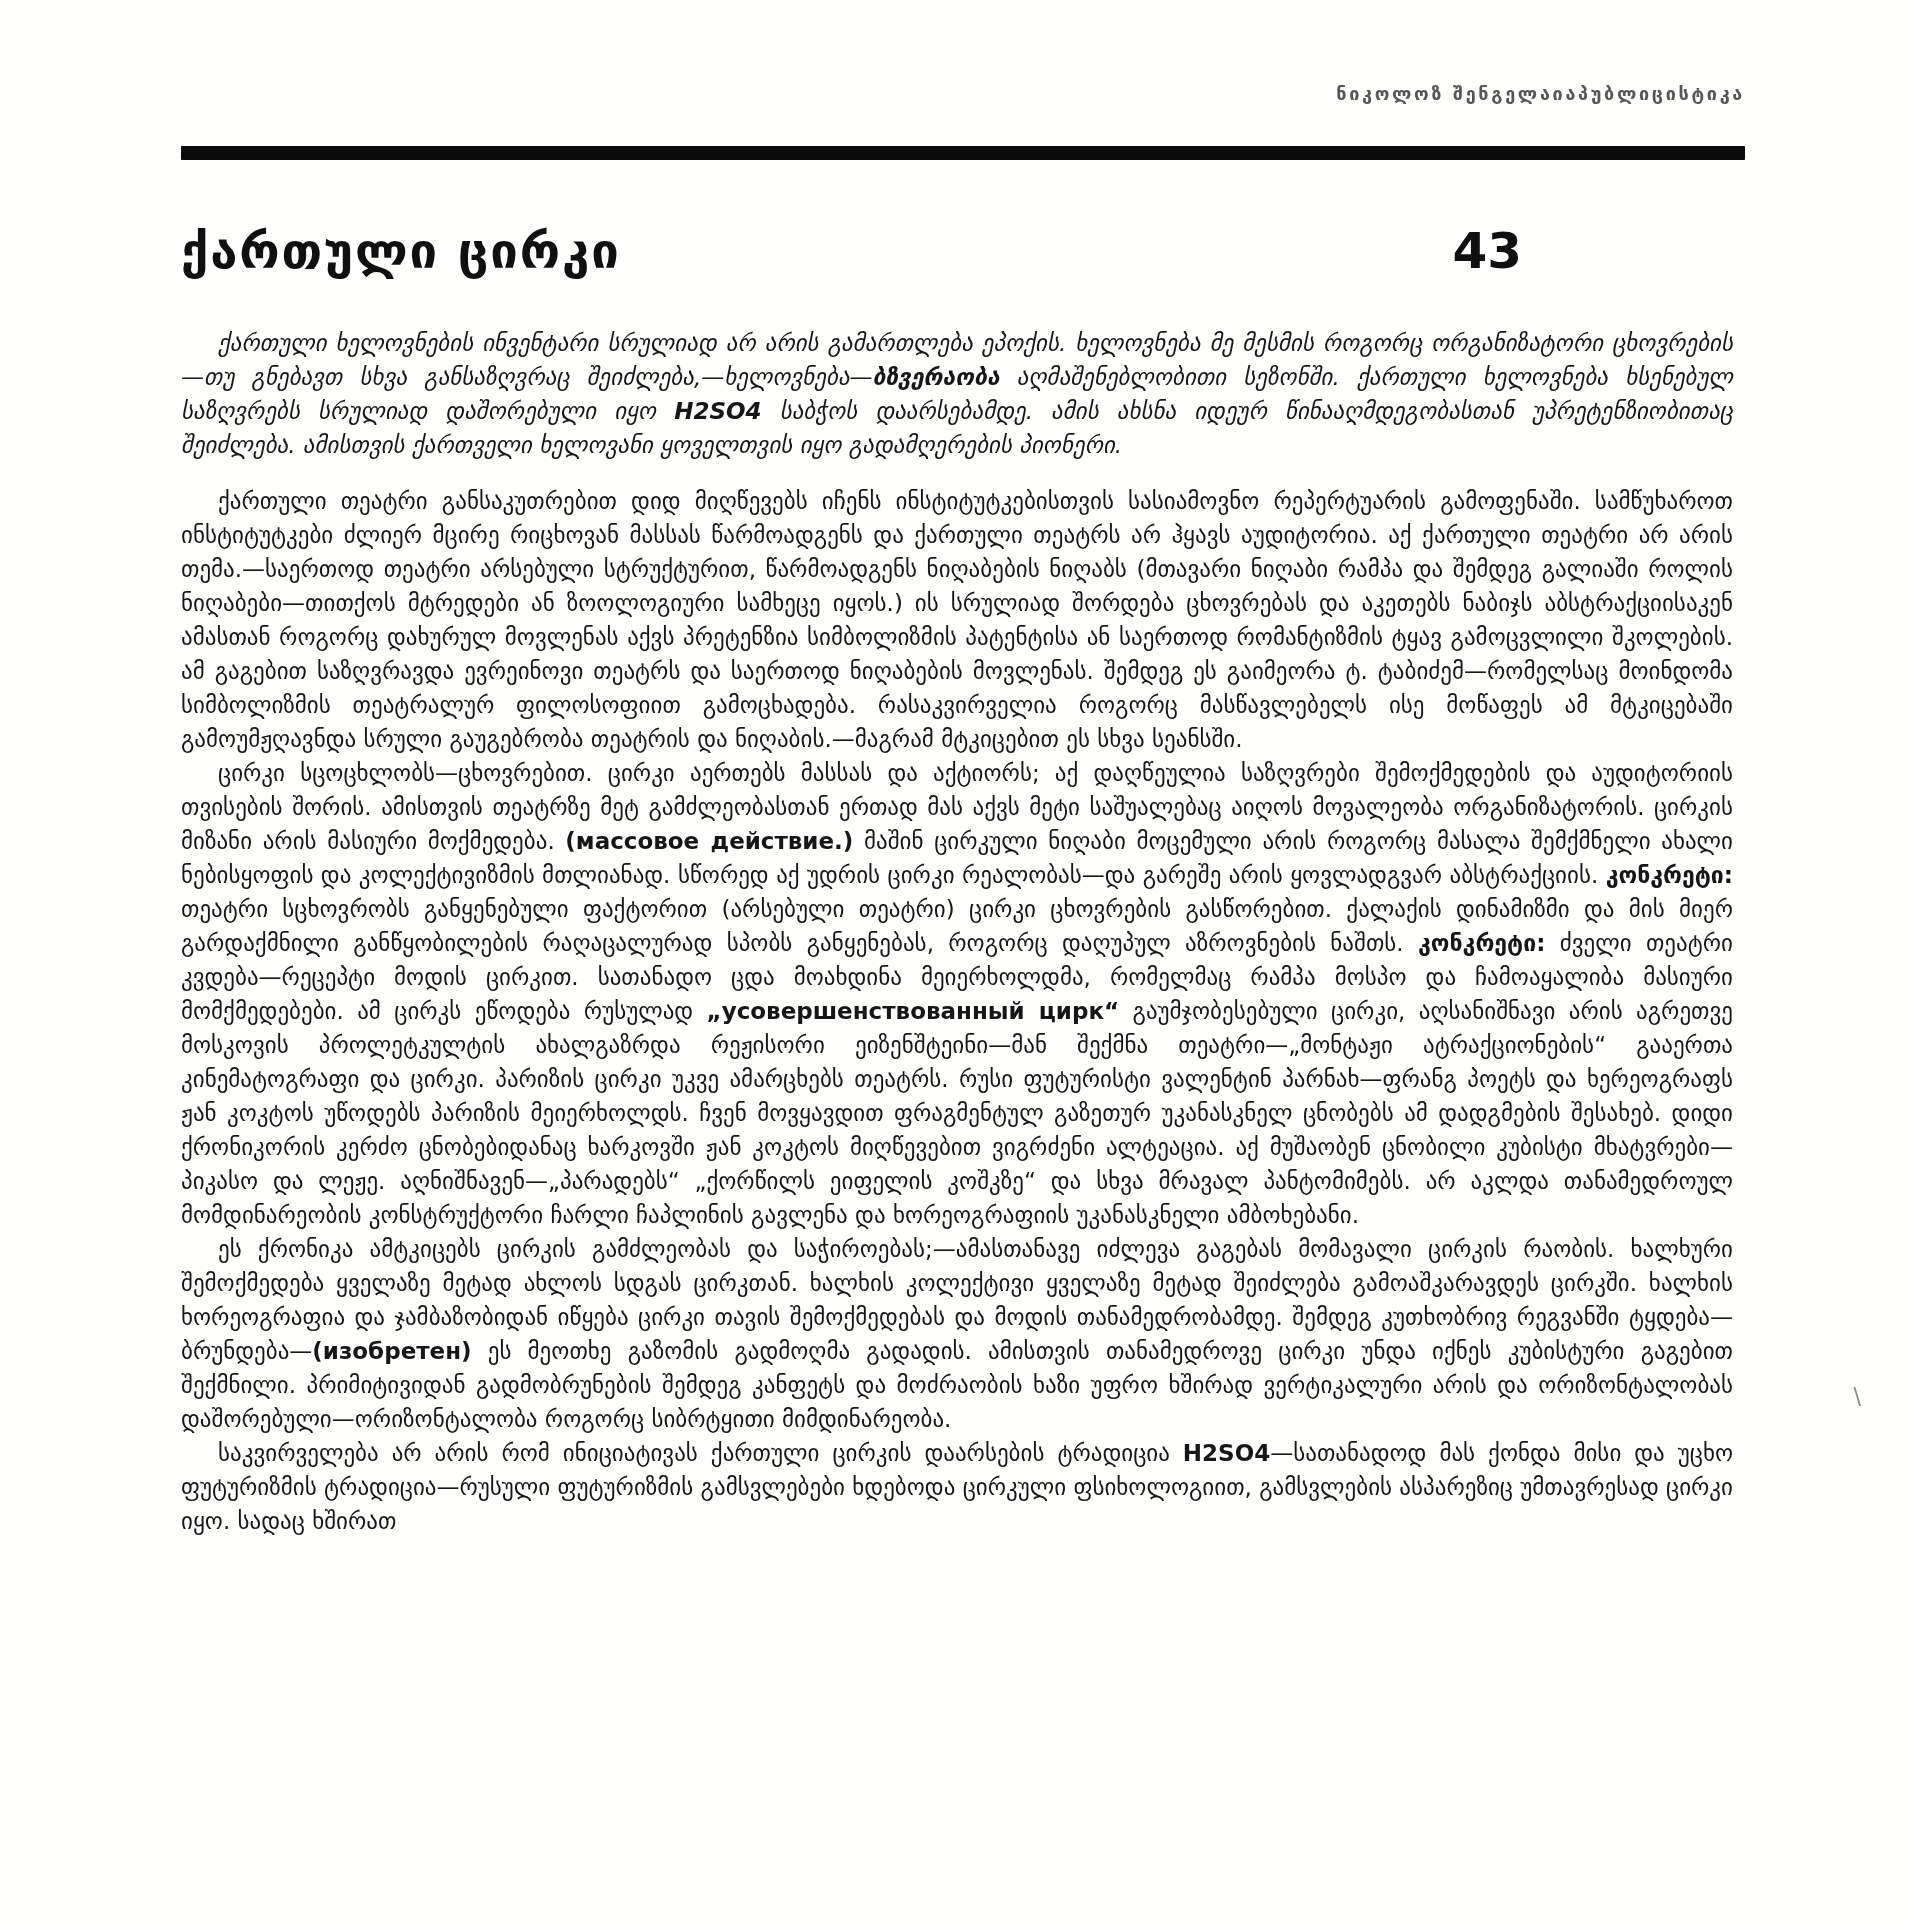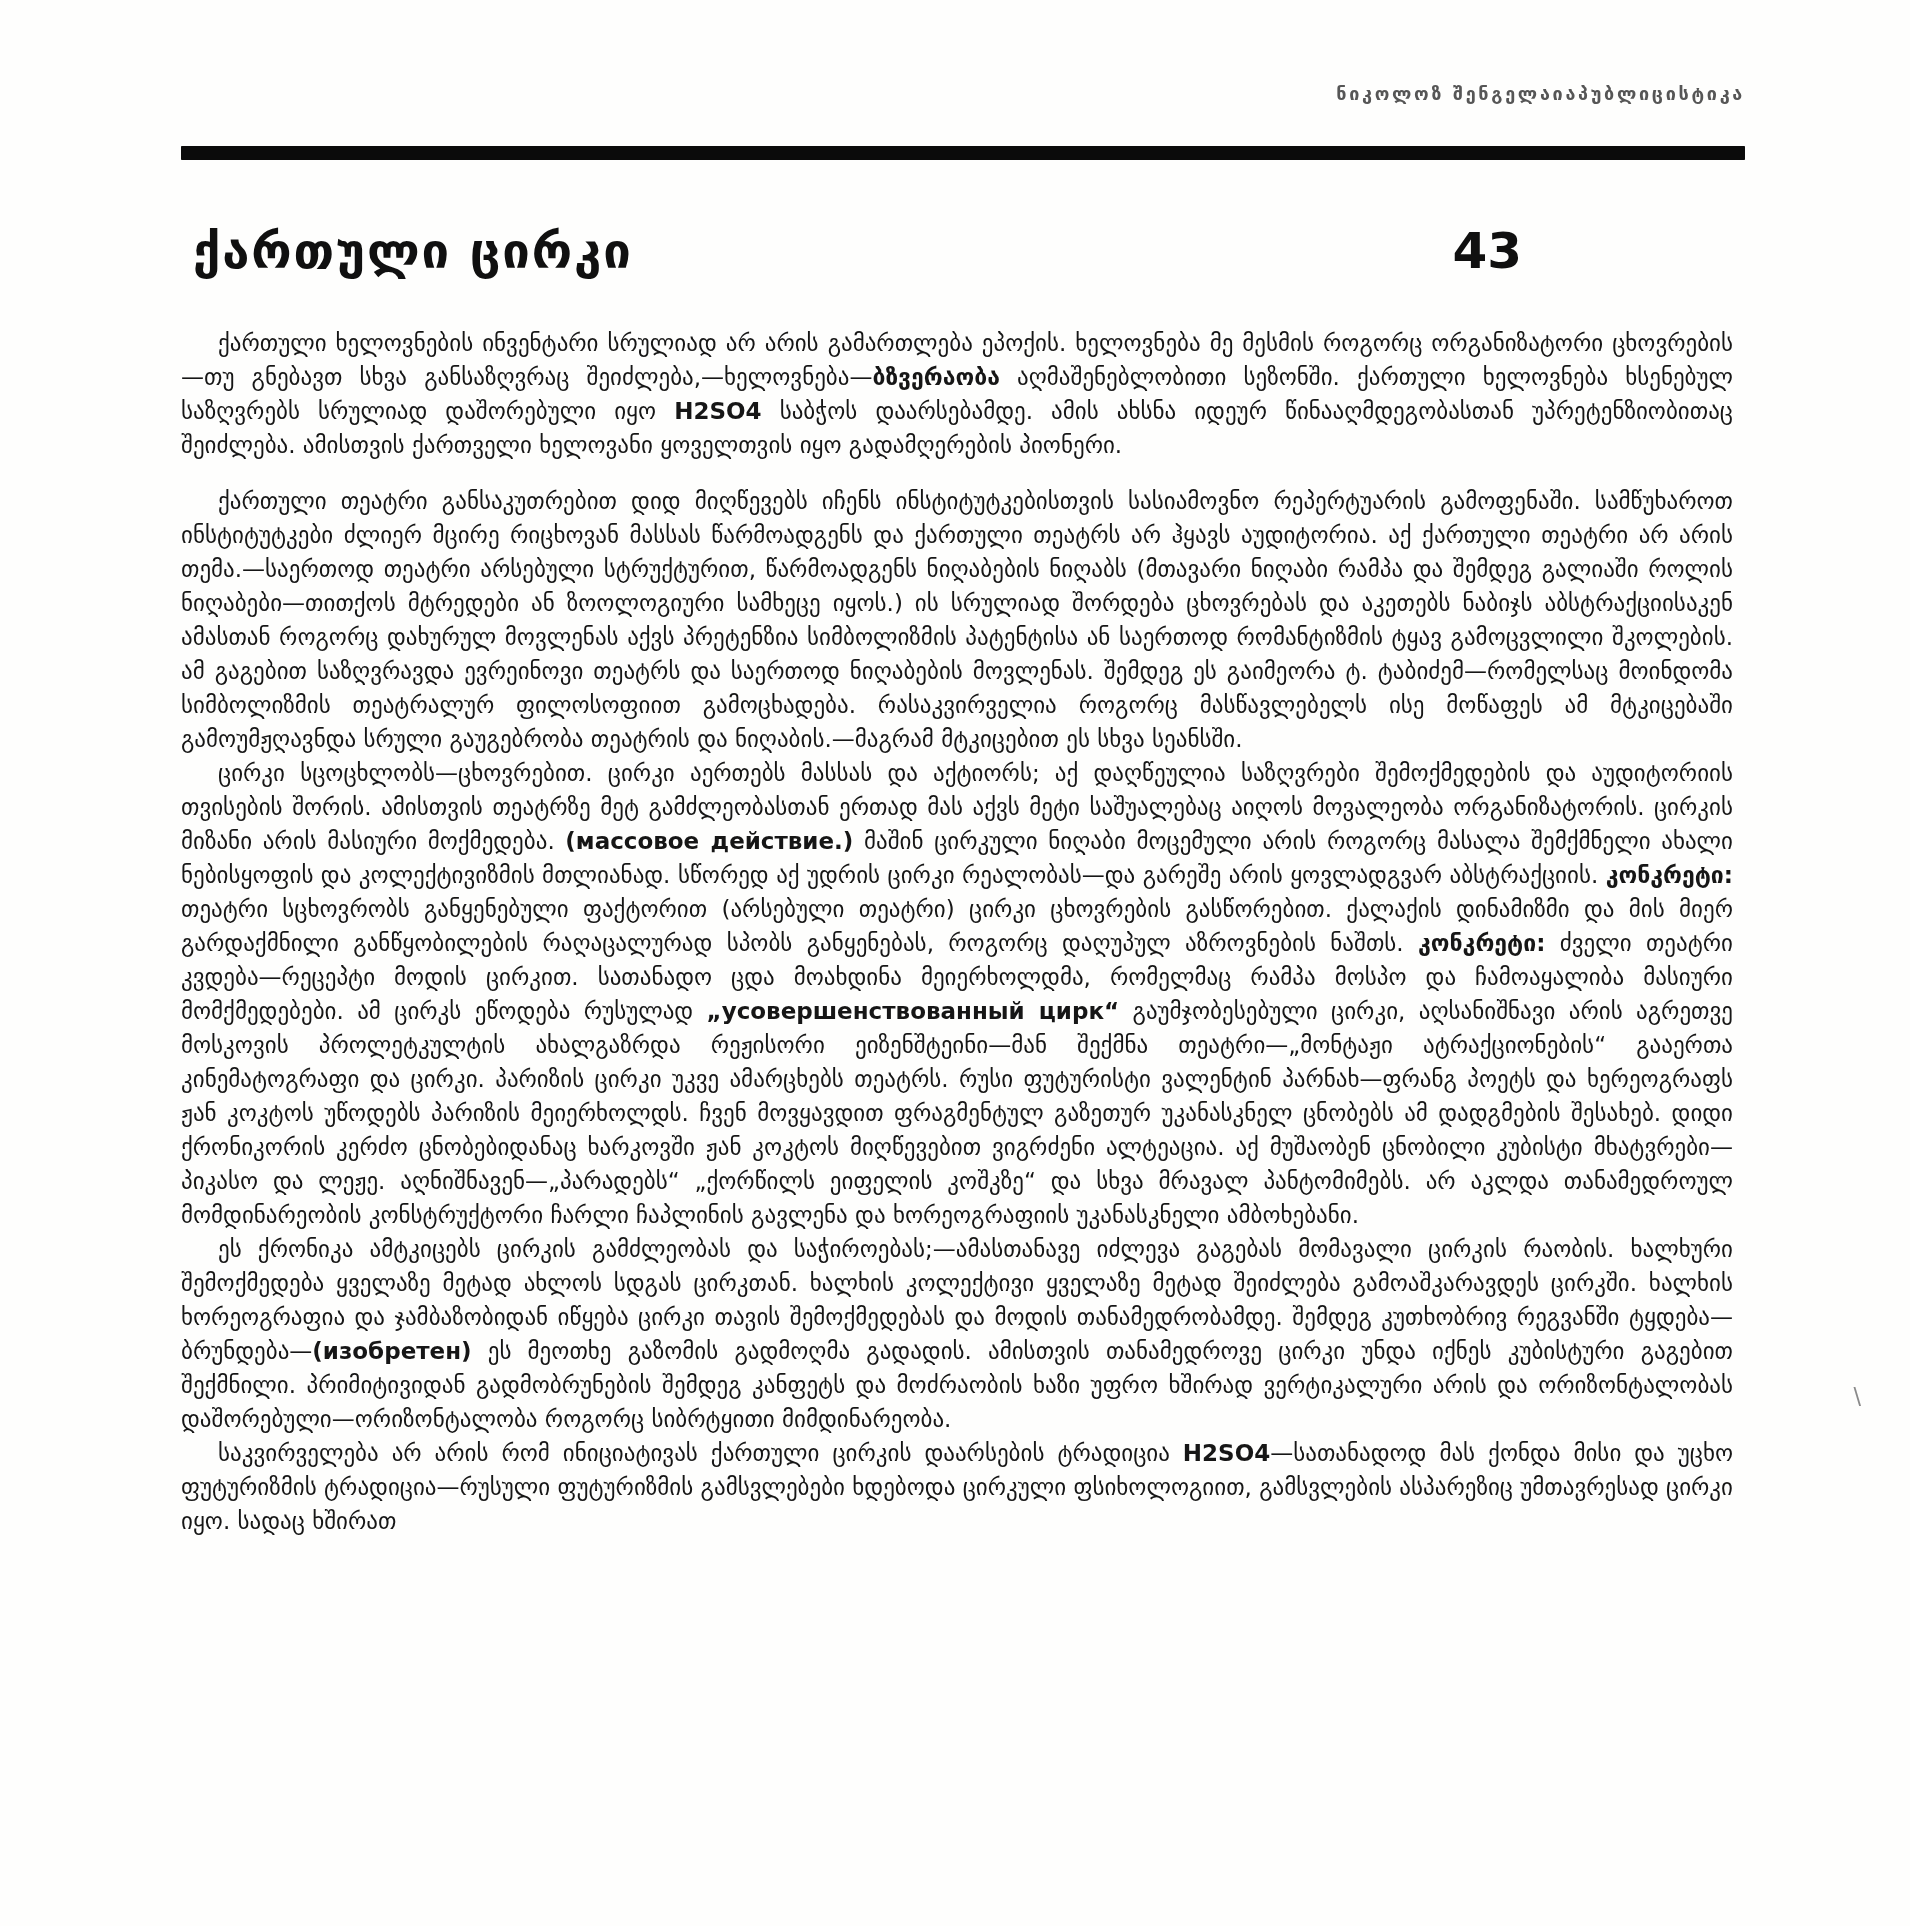--- a/index.html
+++ b/index.html
@@ -42,40 +42,39 @@
     right: 166px;
     display: flex;
     align-items: flex-end;
     justify-content: space-between;
   }
   .article-title {
     font-size: 49px;
     font-weight: 800;
     letter-spacing: 1.9px;
     color: #101010;
-    margin-left: 12px;
   }
   .title-num {
     font-size: 50px;
     font-weight: 800;
     margin-right: 223px;
     color: #101010;
   }
   .body-text {
     position: absolute;
     top: 326px;
     left: 181px;
     width: 1552px;
     font-size: 23px;
     line-height: 34px;
     text-align: justify;
     color: #161616;
   }
   .body-text p { text-indent: 37px; }
-  .body-text p.gap-after { margin-bottom: 22.3px; }
+  .body-text p.gap-after { margin-bottom: 22.3px; font-style: italic; }
   .b { font-weight: 700; }
   .margin-mark {
     position: absolute;
     top: 1383px;
     right: 50px;
     font-size: 22.3px;
     color: #8a8a8a;
   }
 </style>
 </head>

